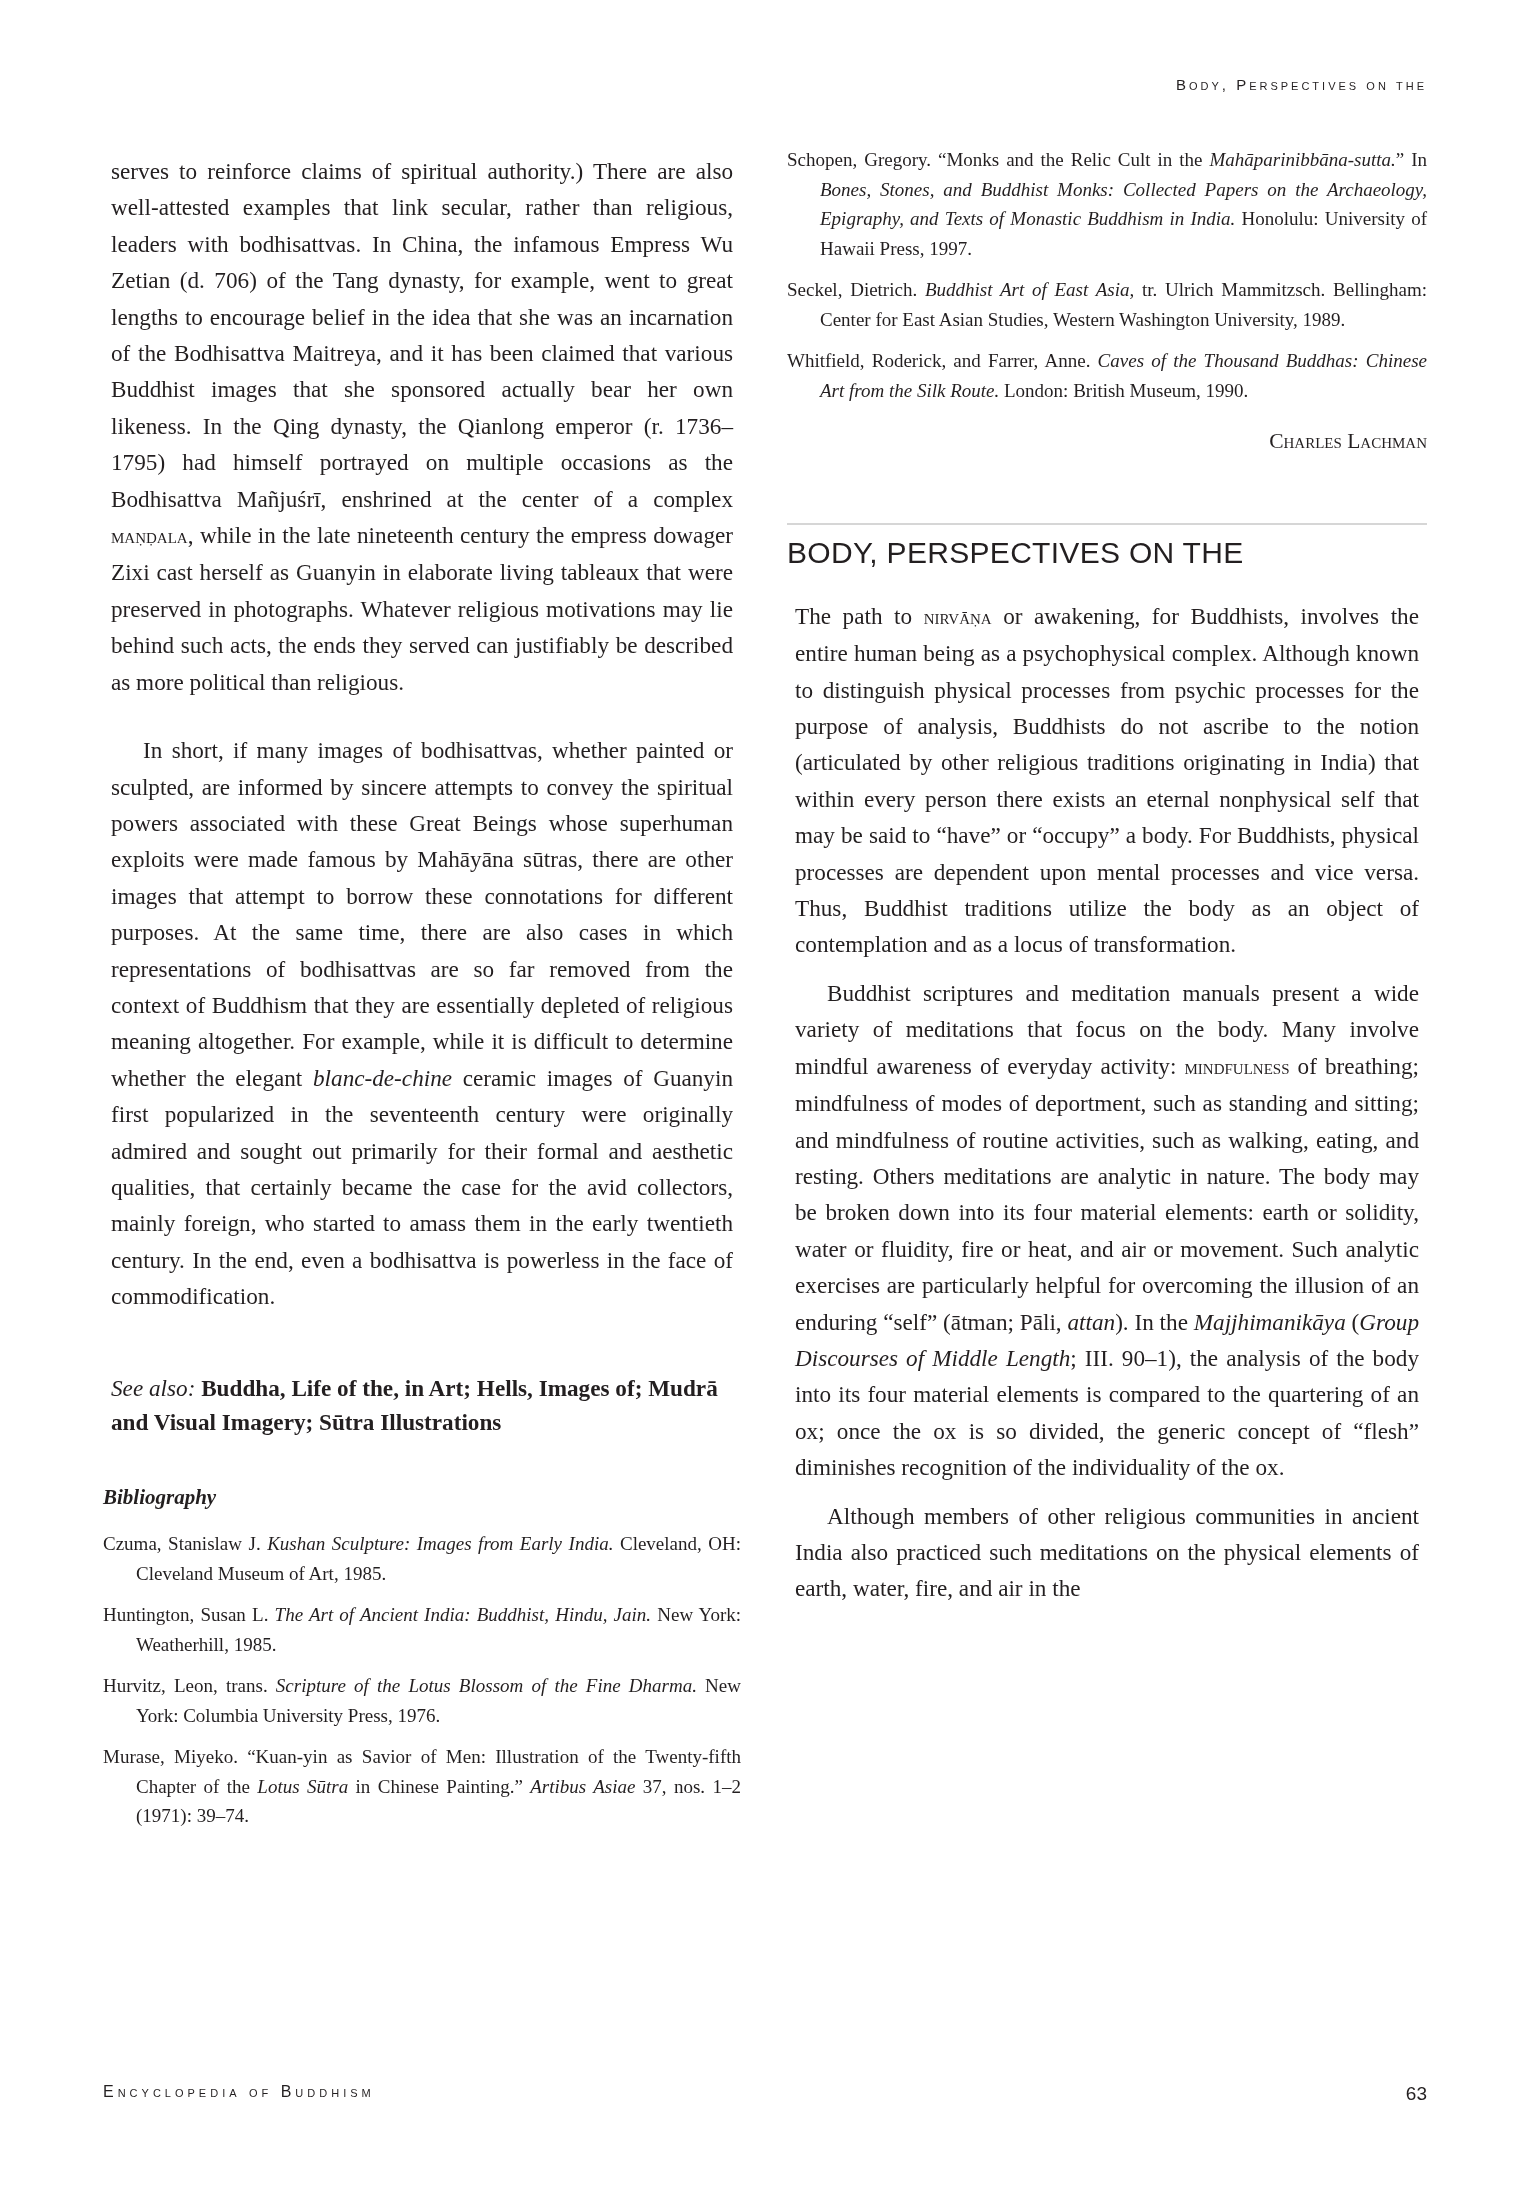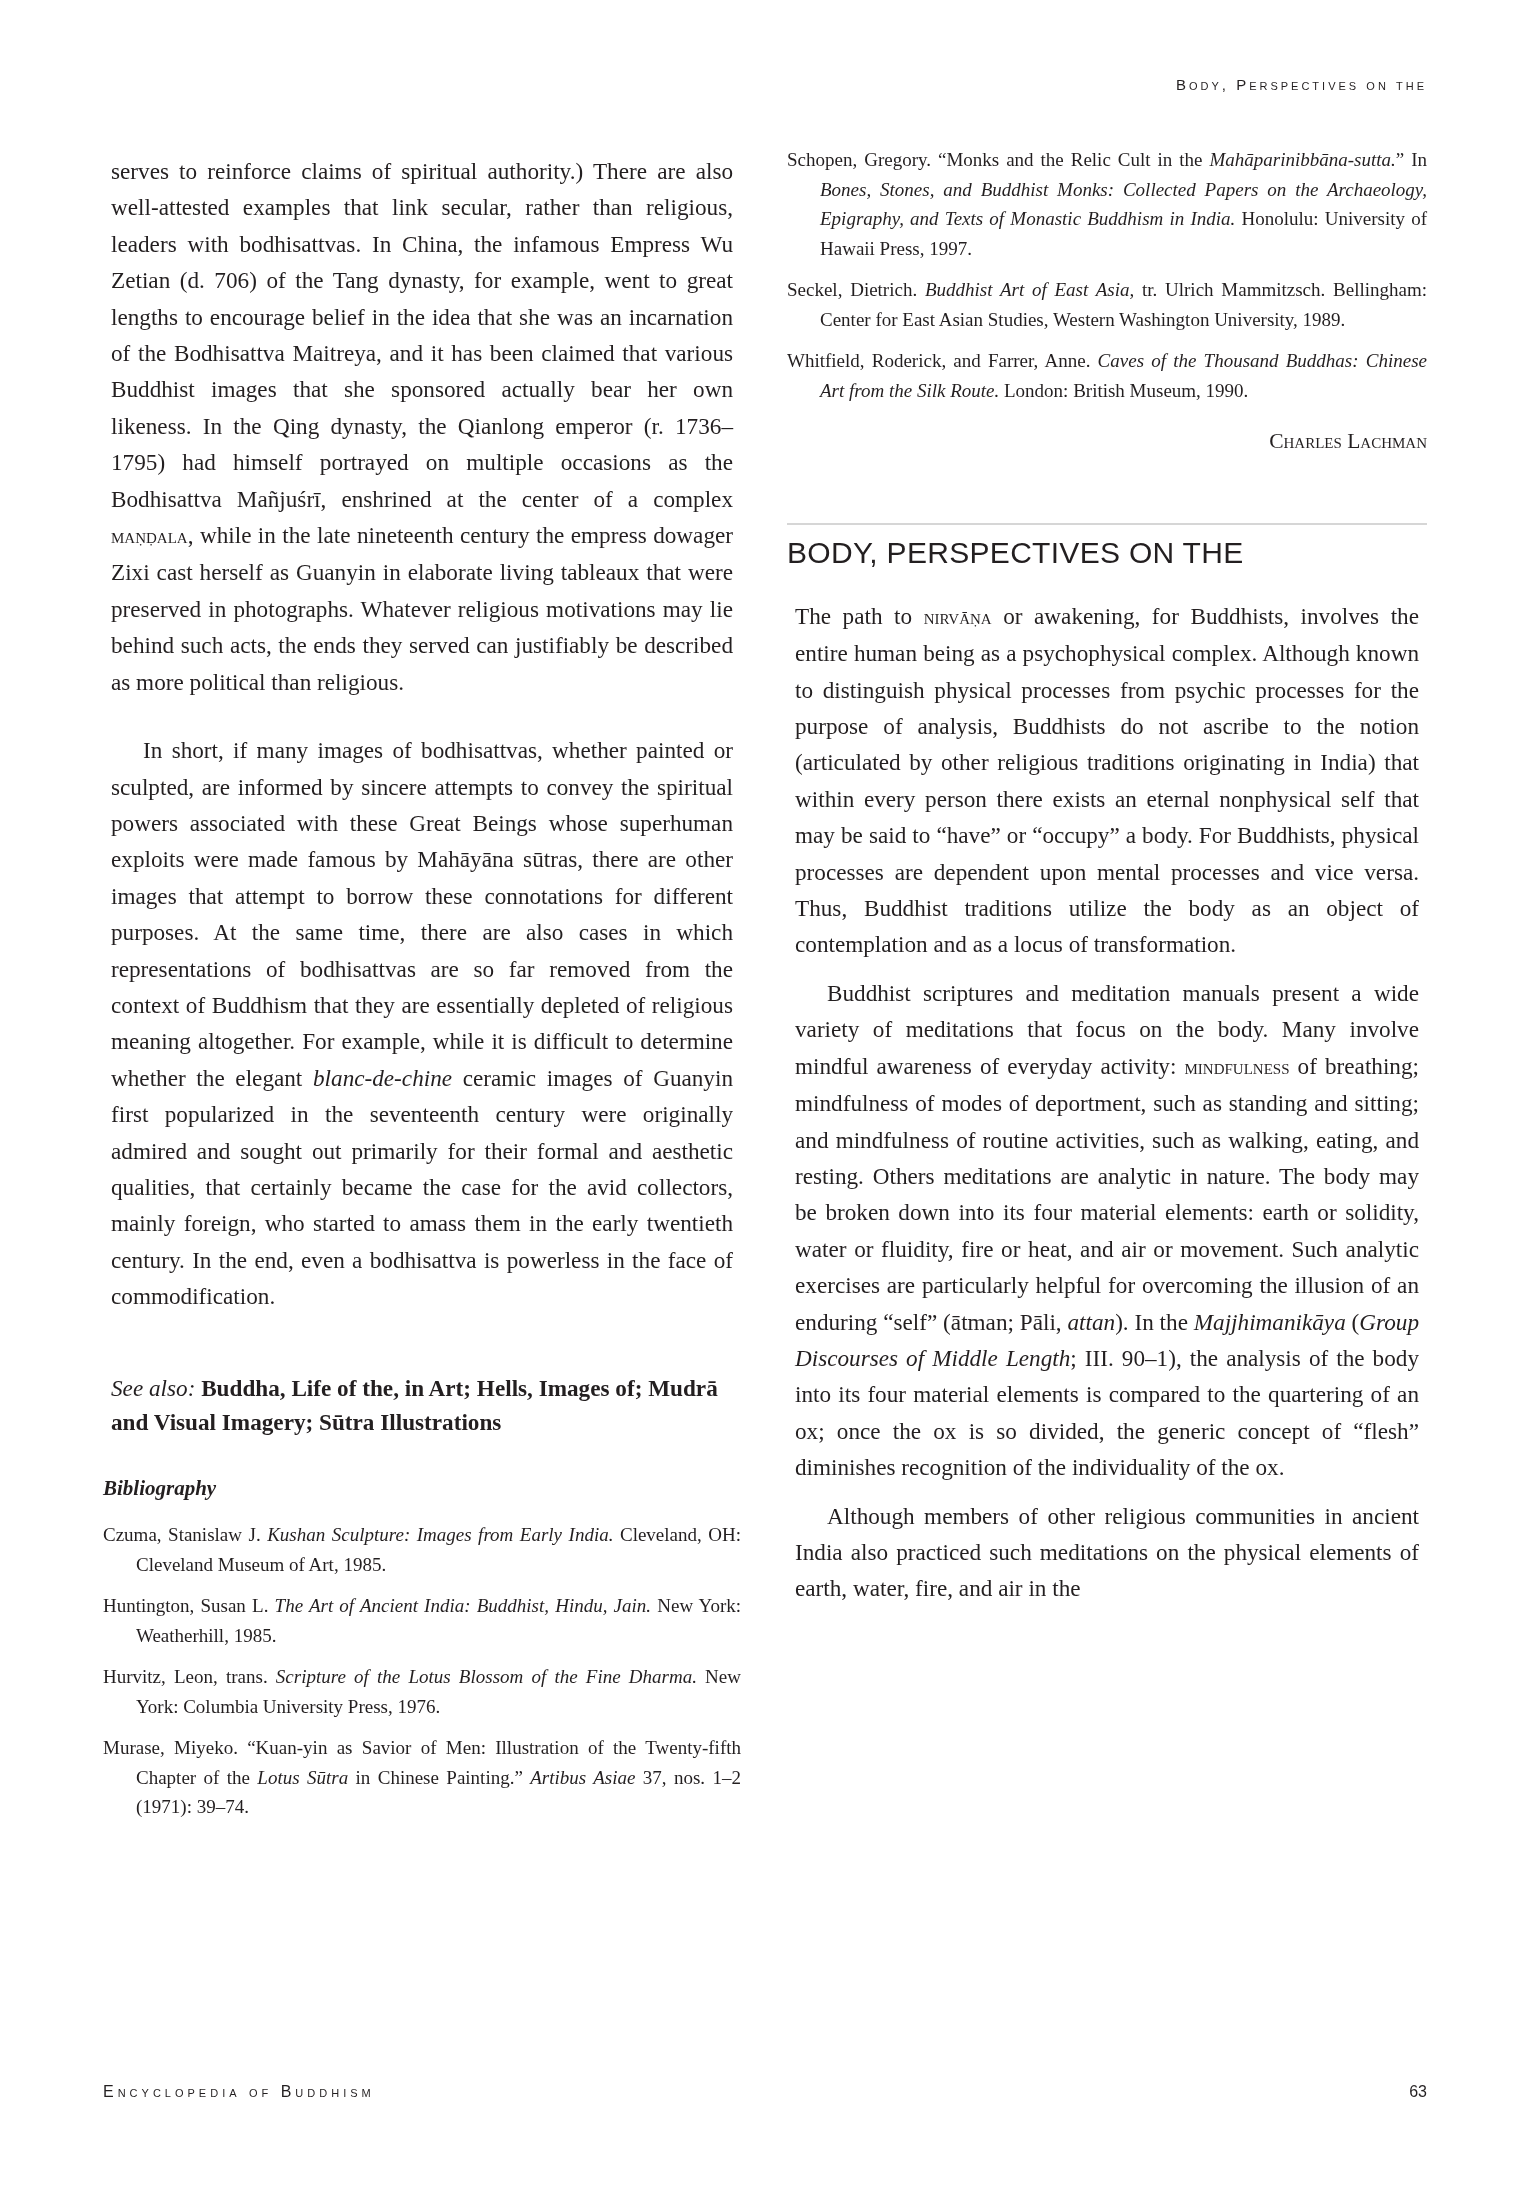--- a/index.html
+++ b/index.html
@@ -20,39 +20,39 @@
   }
   .col-left { left: 103px; }
   .col-right { left: 787px; width: 640px; }
   p { margin: 8px; text-align: justify; hyphens: manual; }
   p.indent { text-indent: 32px; }
   .sc { font-variant: small-caps; font-size: 0.95em; }
   .gap { height: 12px; }
   .seealso { margin-top: 56px; line-height: 34px; text-align: left; }
   .seealso .lbl { font-style: italic; }
   .seealso .refs { font-weight: bold; }
-  .bib-title { margin-top: 31px; font-style: italic; font-weight: bold; font-size: 21px; }
+  .bib-title { margin-top: 40px; font-style: italic; font-weight: bold; font-size: 21px; }
   .bib { margin: 0; padding: 0; list-style: none; font-size: 19px; line-height: 29.5px; }
   .bib li { padding-left: 33px; text-indent: -33px; text-align: justify; margin-top: 12px; }
   .col-right .bib li:first-child { margin-top: 0; }
   .col-left .bib { margin-top: 14px; }
   .col-left .bib li:first-child { margin-top: 0; }
   .author-sig { text-align: right; font-variant: small-caps; font-size: 21.5px; margin-top: 18px; }
   .divider { height: 2px; background: #d6d6d6; margin-top: 64px; }
   .article-title {
     font-family: "Liberation Sans", "DejaVu Sans", sans-serif;
     font-size: 30px; font-weight: normal; margin: 10px 0 26px 0; letter-spacing: 0.3px;
   }
   .para-gap { margin-top: 12px; }
   .footer {
     position: absolute; top: 2083px; left: 103px; right: 95px;
     font-family: "Liberation Sans", "DejaVu Sans", sans-serif;
     font-size: 16px; letter-spacing: 4px; font-variant: small-caps;
   }
-  .footer .page-no { position: absolute; right: 0; top: 0; letter-spacing: 0; font-size: 16px; }
+  .footer .page-no { position: absolute; right: 0; top: 0; letter-spacing: 0; font-size: 19px; }
   i, .it { font-style: italic; }
 </style>
 </head>
 <body>
 
 <div class="running-head">Body, Perspectives on the</div>
 
 <div class="col col-left">
   <p><span>serves to reinforce claims of spiritual authority.) There are also well-attested examples that link secular, rather than religious, leaders with bodhisattvas. In China, the infamous Empress Wu Zetian (d. 706) of the Tang dynasty, for example, went to great lengths to encourage belief in the idea that she was an incarnation of the Bodhisattva Maitreya, and it has been claimed that various Buddhist images that she sponsored actually bear her own likeness. In the Qing dynasty, the Qianlong emperor (r. 1736–1795) had himself portrayed on multiple occasions as the Bodhisattva Mañjuśrī, enshrined at the center of a complex</span> <span class="sc">maṇḍala</span><span>, while in the late nineteenth century the empress dowager Zixi cast herself as Guanyin in elaborate living tableaux that were preserved in photographs. Whatever religious motivations may lie behind such acts, the ends they served can justifiably be described as more political than religious.</span></p>
   <div class="gap"></div>

